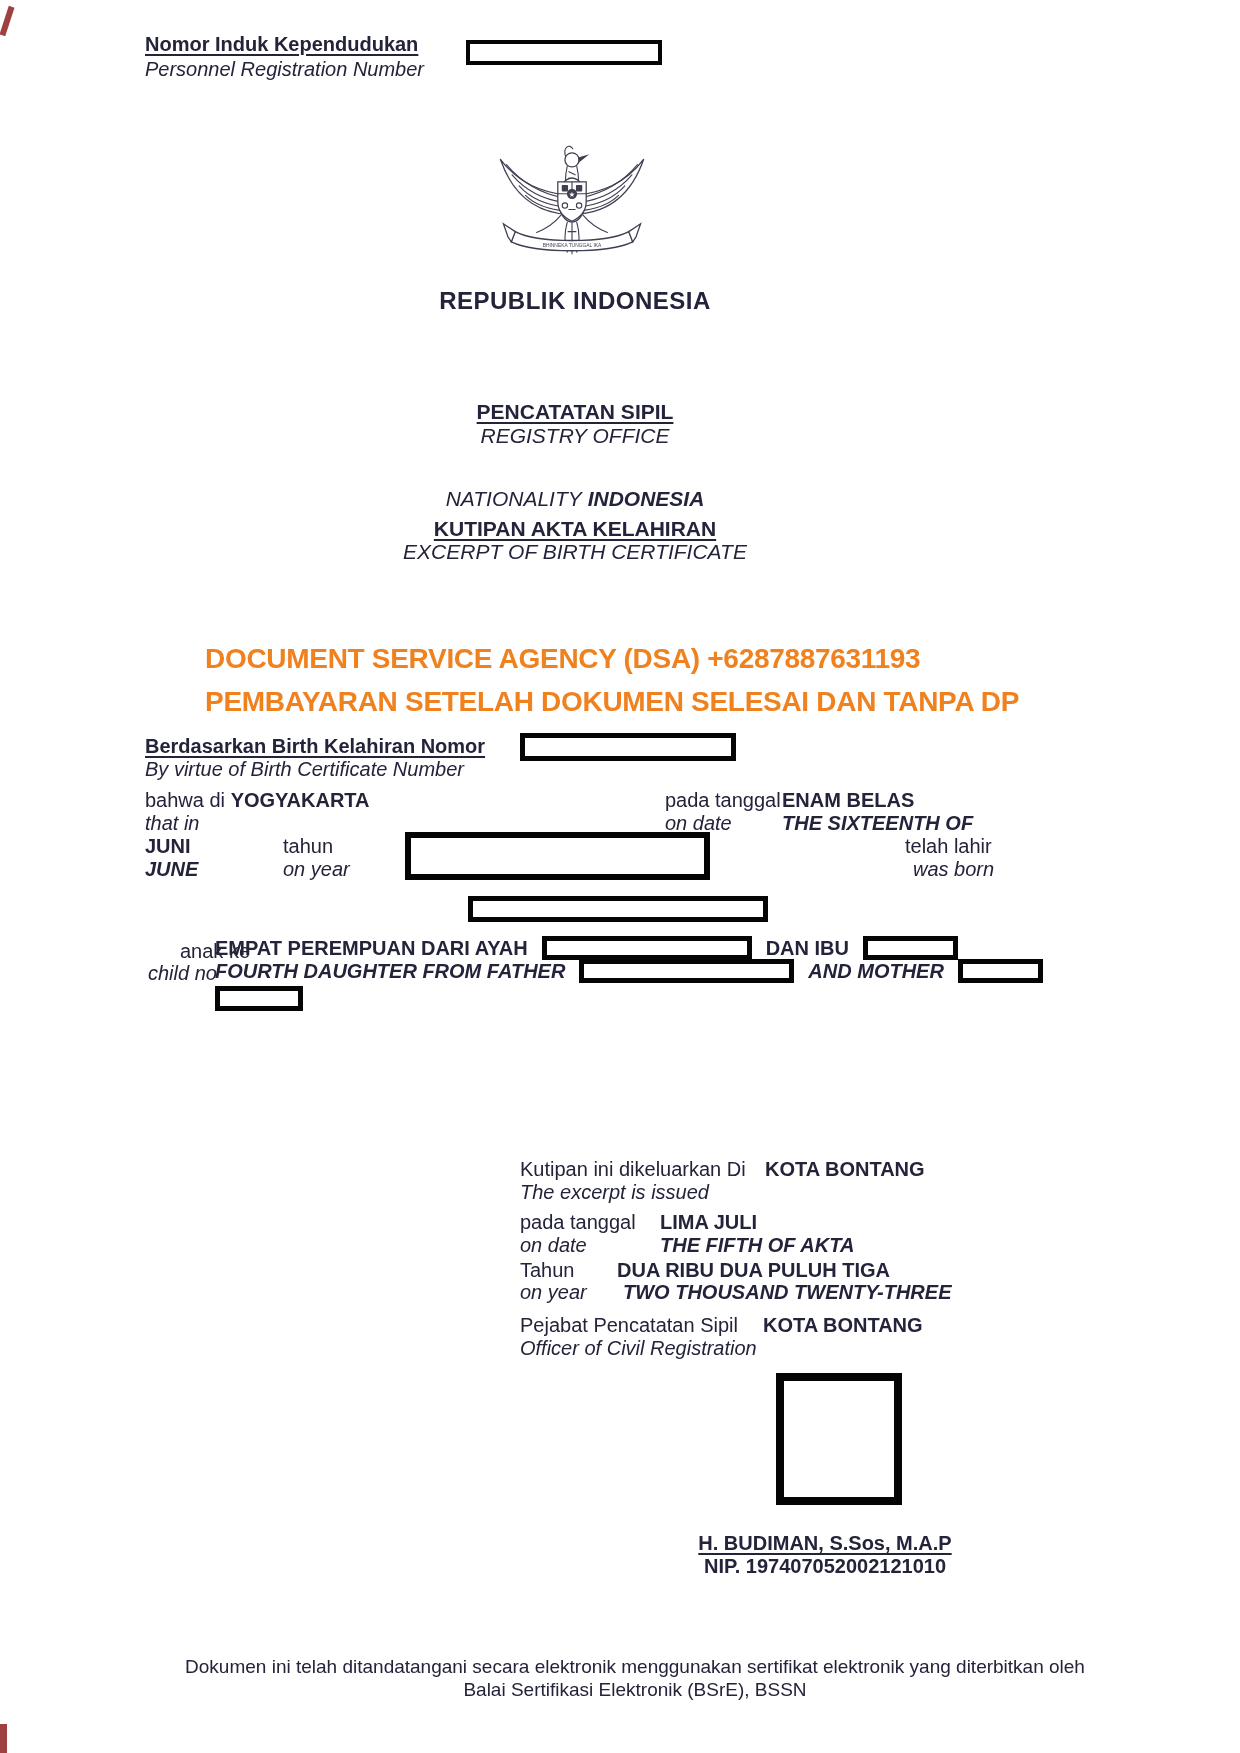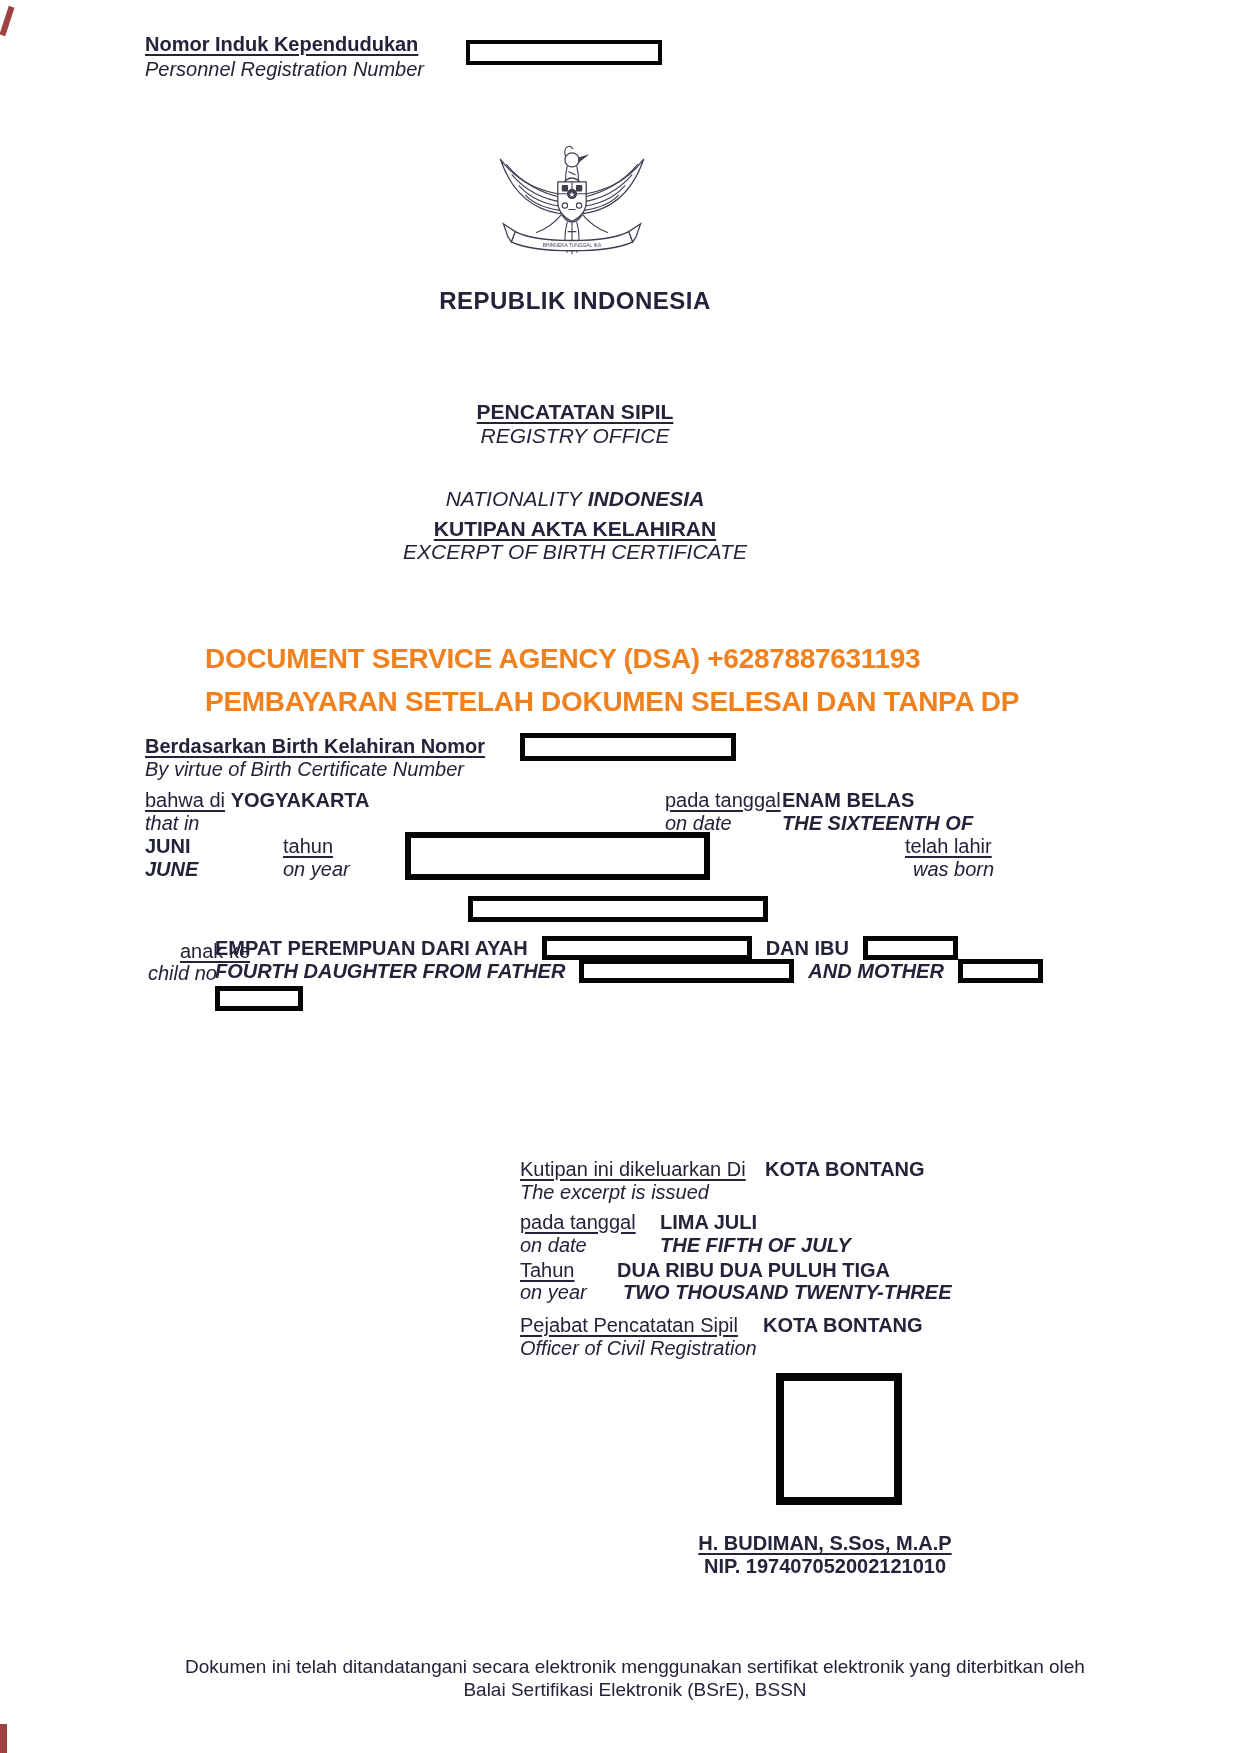--- a/index.html
+++ b/index.html
@@ -4,21 +4,21 @@
 <style>
   html,body{margin:0;padding:0;background:#e8e8e8;}
   .page{
     position:relative;width:1240px;height:1753px;margin:0 auto;
     background:#ffffff;overflow:hidden;
     font-family:"Liberation Sans","DejaVu Sans",sans-serif;
     color:#23233a;
   }
   .abs{position:absolute;}
   .lblB{font-weight:bold;text-decoration:underline;text-decoration-thickness:2px;text-underline-offset:3px;}
-  .lbl{text-decoration:underline;text-decoration-thickness:1.5px;text-underline-offset:3px;}
+  .lbl{text-decoration-thickness:1.5px;text-underline-offset:3px;}
   .sub{font-style:italic;}
   .val{font-weight:bold;}
   .vali{font-weight:bold;font-style:italic;}
   .t19{font-size:19px;line-height:22px;}
   .t20{font-size:20px;line-height:23px;}
   .t21{font-size:21px;line-height:24px;}
   .t24{font-size:24px;line-height:27px;letter-spacing:.5px;}
   .center-col{left:0;width:1150px;text-align:center;}
   .redact{background:#ffffff;border:5px solid #050505;box-sizing:border-box;}
   .orange{
@@ -148,21 +148,21 @@
   </div>
   <div class="abs redact" style="left:215px;top:986px;width:88px;height:25px;"></div>
 
   <div class="abs lbl t20" style="left:520px;top:1158px;">Kutipan ini dikeluarkan Di</div>
   <div class="abs val t20" style="left:765px;top:1158px;">KOTA BONTANG</div>
   <div class="abs sub t20" style="left:520px;top:1181px;">The excerpt  is issued</div>
 
   <div class="abs lbl t20" style="left:520px;top:1211px;">pada tanggal</div>
   <div class="abs val t20" style="left:660px;top:1211px;">LIMA JULI</div>
   <div class="abs sub t20" style="left:520px;top:1234px;">on date</div>
-  <div class="abs vali t20" style="left:660px;top:1234px;">THE FIFTH OF JULY</div>
+  <div class="abs vali t20" style="left:660px;top:1234px;">THE FIFTH OF AKTA</div>
 
   <div class="abs lbl t20" style="left:520px;top:1259px;">Tahun</div>
   <div class="abs val t20" style="left:617px;top:1259px;">DUA RIBU DUA PULUH TIGA</div>
   <div class="abs sub t20" style="left:520px;top:1281px;">on year</div>
   <div class="abs vali t20" style="left:623px;top:1281px;">TWO THOUSAND TWENTY-THREE</div>
 
   <div class="abs lbl t20" style="left:520px;top:1314px;">Pejabat Pencatatan Sipil</div>
   <div class="abs val t20" style="left:763px;top:1314px;">KOTA BONTANG</div>
   <div class="abs sub t20" style="left:520px;top:1337px;">Officer of Civil Registration</div>
 

